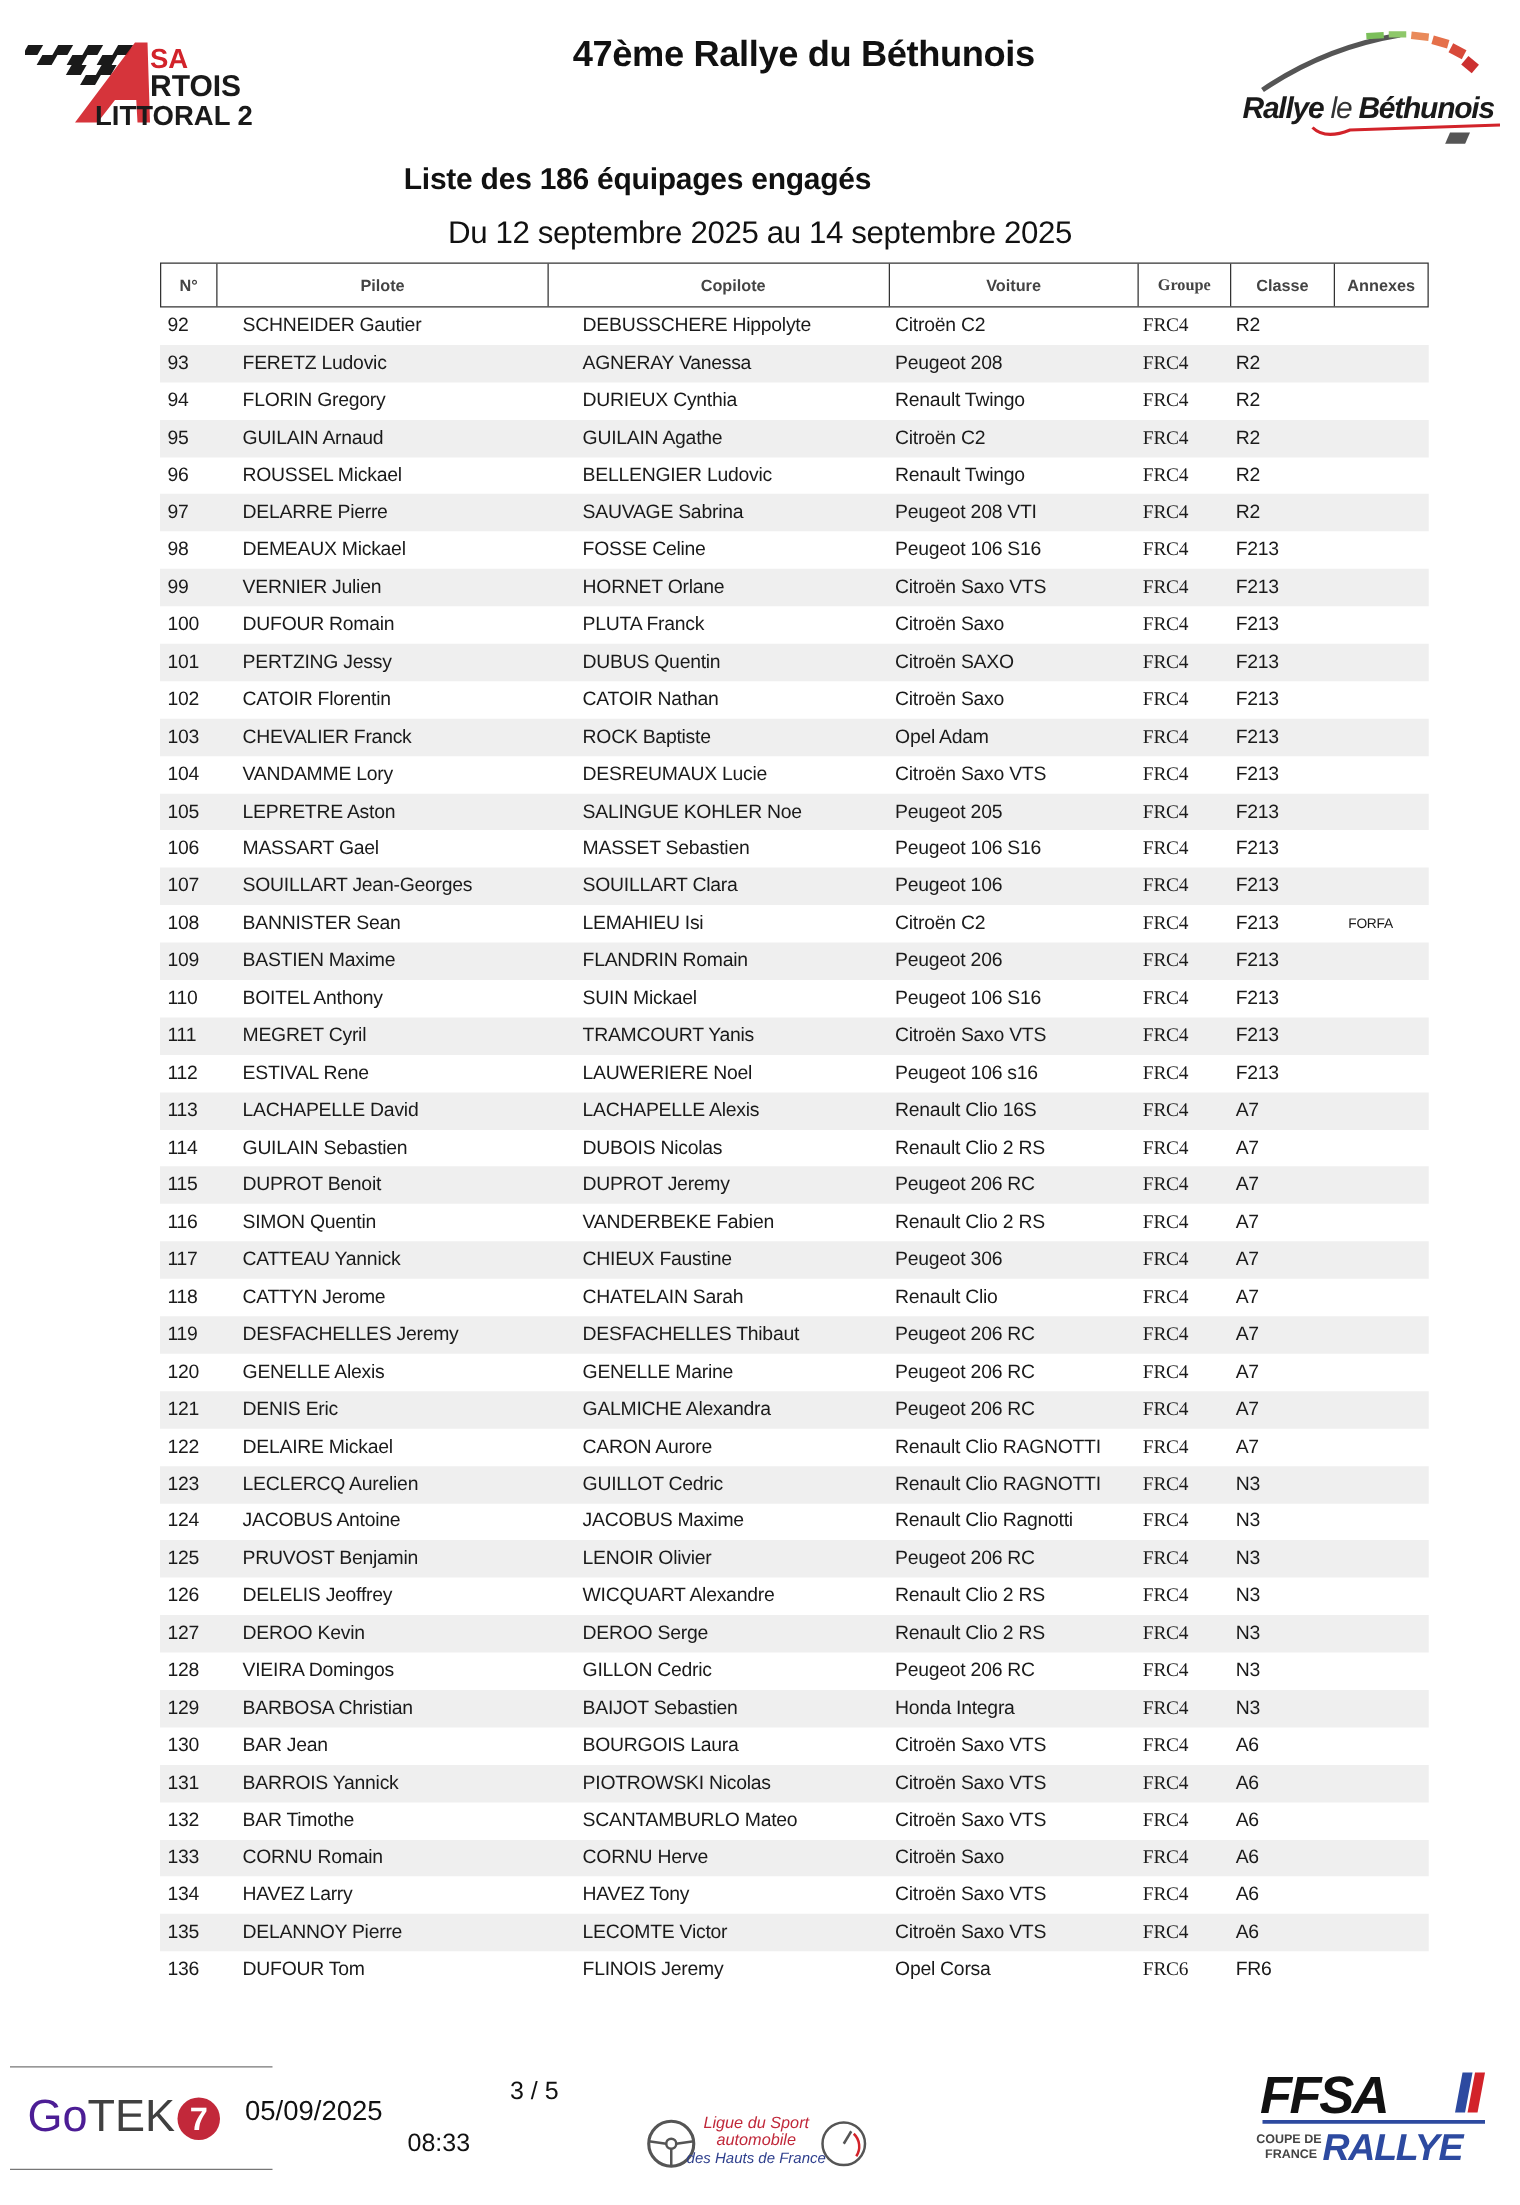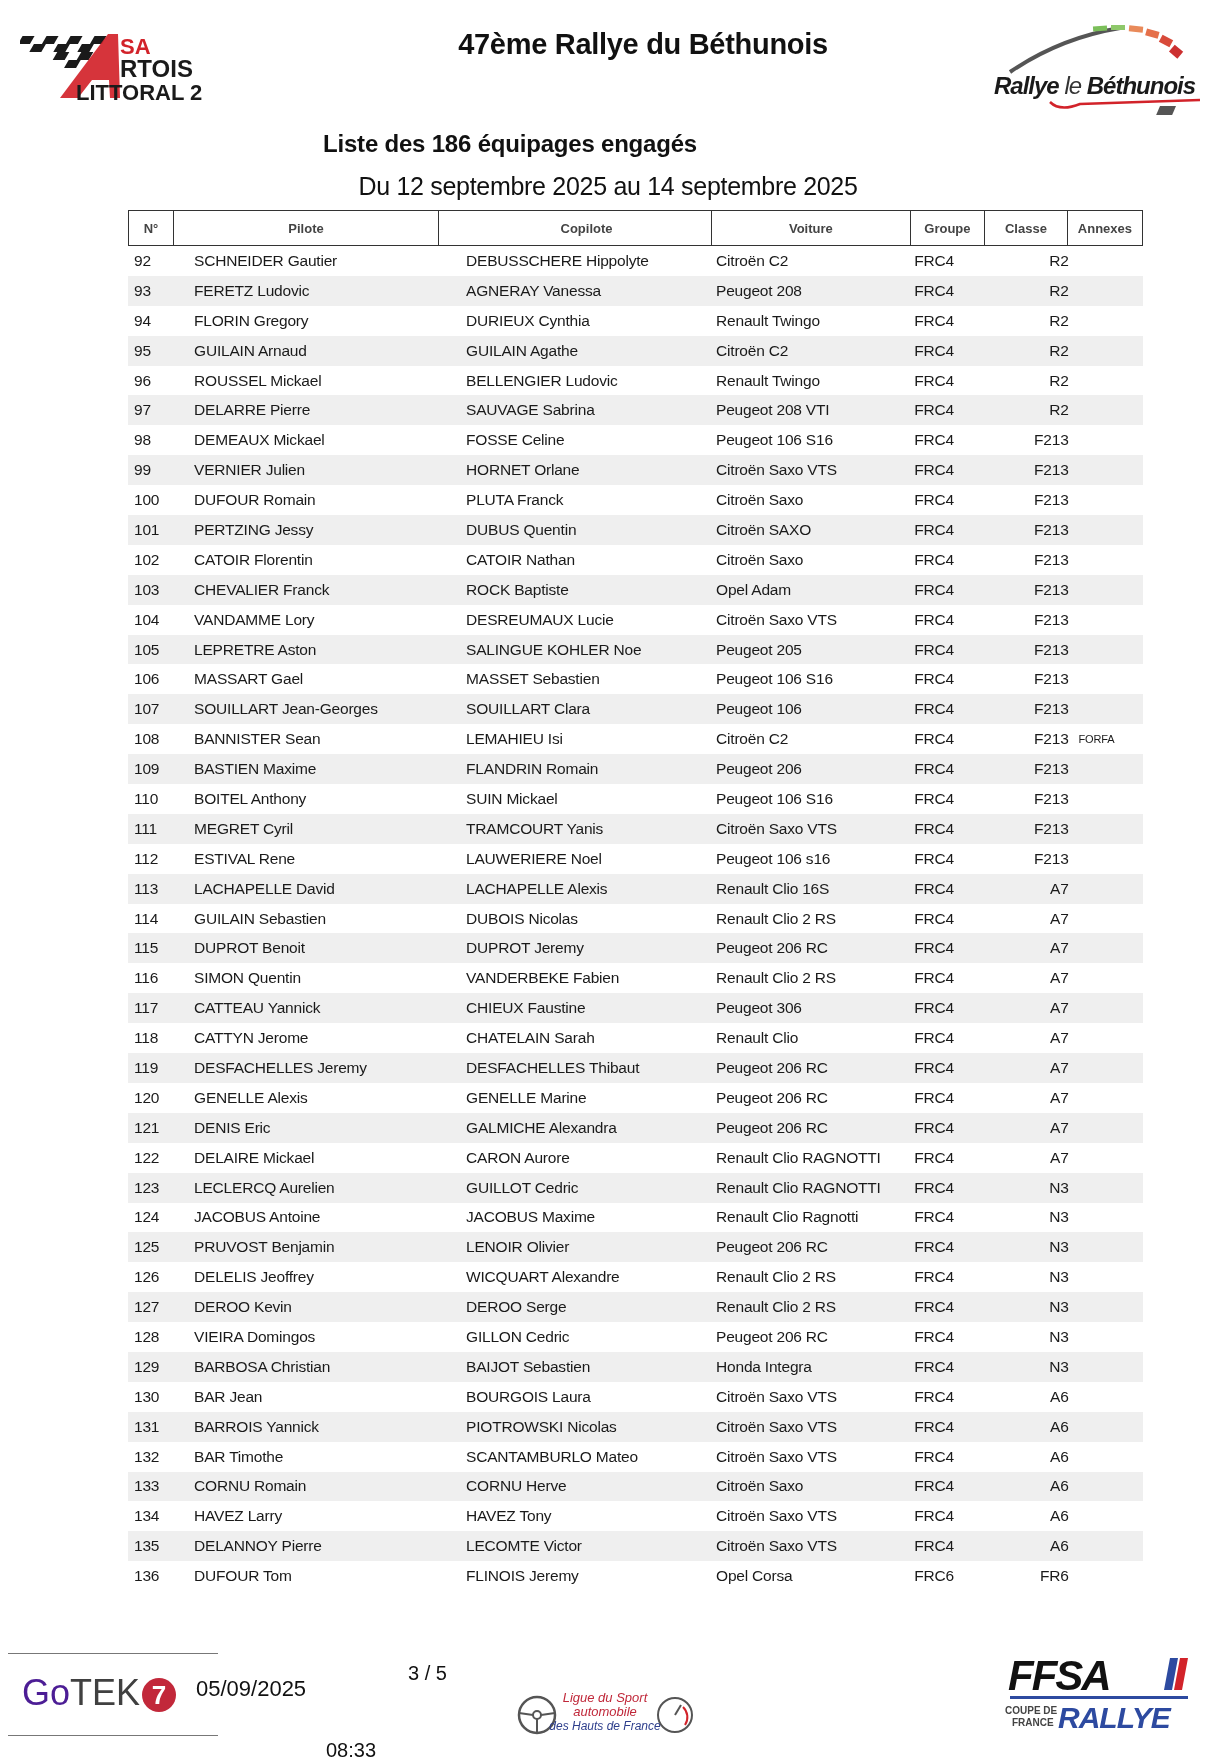--- a/index.html
+++ b/index.html
@@ -15,21 +15,21 @@
   .subtitle { left:0; width:1020px; top:130px; text-align:center; font-size:24px; font-weight:bold; letter-spacing:-0.2px; }
   .dates { left:0; width:1216px; top:172px; text-align:center; font-size:25px; letter-spacing:-0.3px; }
 
   
   .tbl { left:128px; top:210px; width:1015px; }
   .thead { position:relative; height:36px; border:1.5px solid #333; box-sizing:border-box; display:flex; }
   .th { height:100%; box-sizing:border-box; border-right:1.5px solid #333; font-size:13px; font-weight:bold;
         color:#444; display:flex; align-items:center; justify-content:center; }
   .th:last-child { border-right:none; }
   .c0 { width:46px; } .c1 { width:272px; } .c2 { width:256px;margin-left:23px; } .c3 { width:204px; }
-  .c4 { width:76px; } .c5 { width:85px;text-align:right; } .c6 { width:76px; }
+  .c4 { width:76px;font-family:Liberation Serif, serif; } .c5 { width:85px; } .c6 { width:76px; }
 
   .rows { position:relative; }
   .row { display:flex; height:29.9px; align-items:center; font-size:15.5px; letter-spacing:-0.2px; color:#1a1a1a; }
   .row:nth-child(even) { background:#efefef; }
   .td { box-sizing:border-box; white-space:nowrap; overflow:hidden; }
   .td.c0 { padding-left:6px; }
   .td.c1 { padding-left:21px; }
   .td.c2 { padding-left:4px; }
   .td.c3 { padding-left:4px; }
   .td.c4 { padding-left:3px; }
@@ -38,21 +38,21 @@
 
   
   .foot-line1 { left:8px; top:1653px; width:210px; height:1px; background:#777; }
   .foot-line2 { left:8px; top:1735px; width:210px; height:1px; background:#777; }
   .gotek { left:22px; top:1672px; font-size:36px; font-weight:normal; letter-spacing:0; }
   .gotek .go { color:#4c1d95; }
   .gotek .tek { color:#404040; }
   .gotek .seven { display:inline-block; width:34px; height:34px; border-radius:50%; background:#c2283a; color:#fff;
                   font-size:26px; text-align:center; line-height:34px; font-weight:bold; vertical-align:middle; margin-left:2px; }
   .f-date { left:196px; top:1662px; font-size:22px;margin-top:14px; }
-  .f-time { left:326px; top:1739px; font-size:20px; }
+  .f-time { left:326px; top:1704px; font-size:20px; }
   .f-page { left:408px; top:1662px; font-size:20px; }
 
   .ligue { left:515px; top:1685px; width:180px; height:60px; }
   .ffsa { left:1000px; top:1650px; width:200px; height:90px; }
 </style>
 </head>
 <body>
 
 <div class="abs logo-asa">
   <svg width="200" height="80" viewBox="0 0 200 80">

